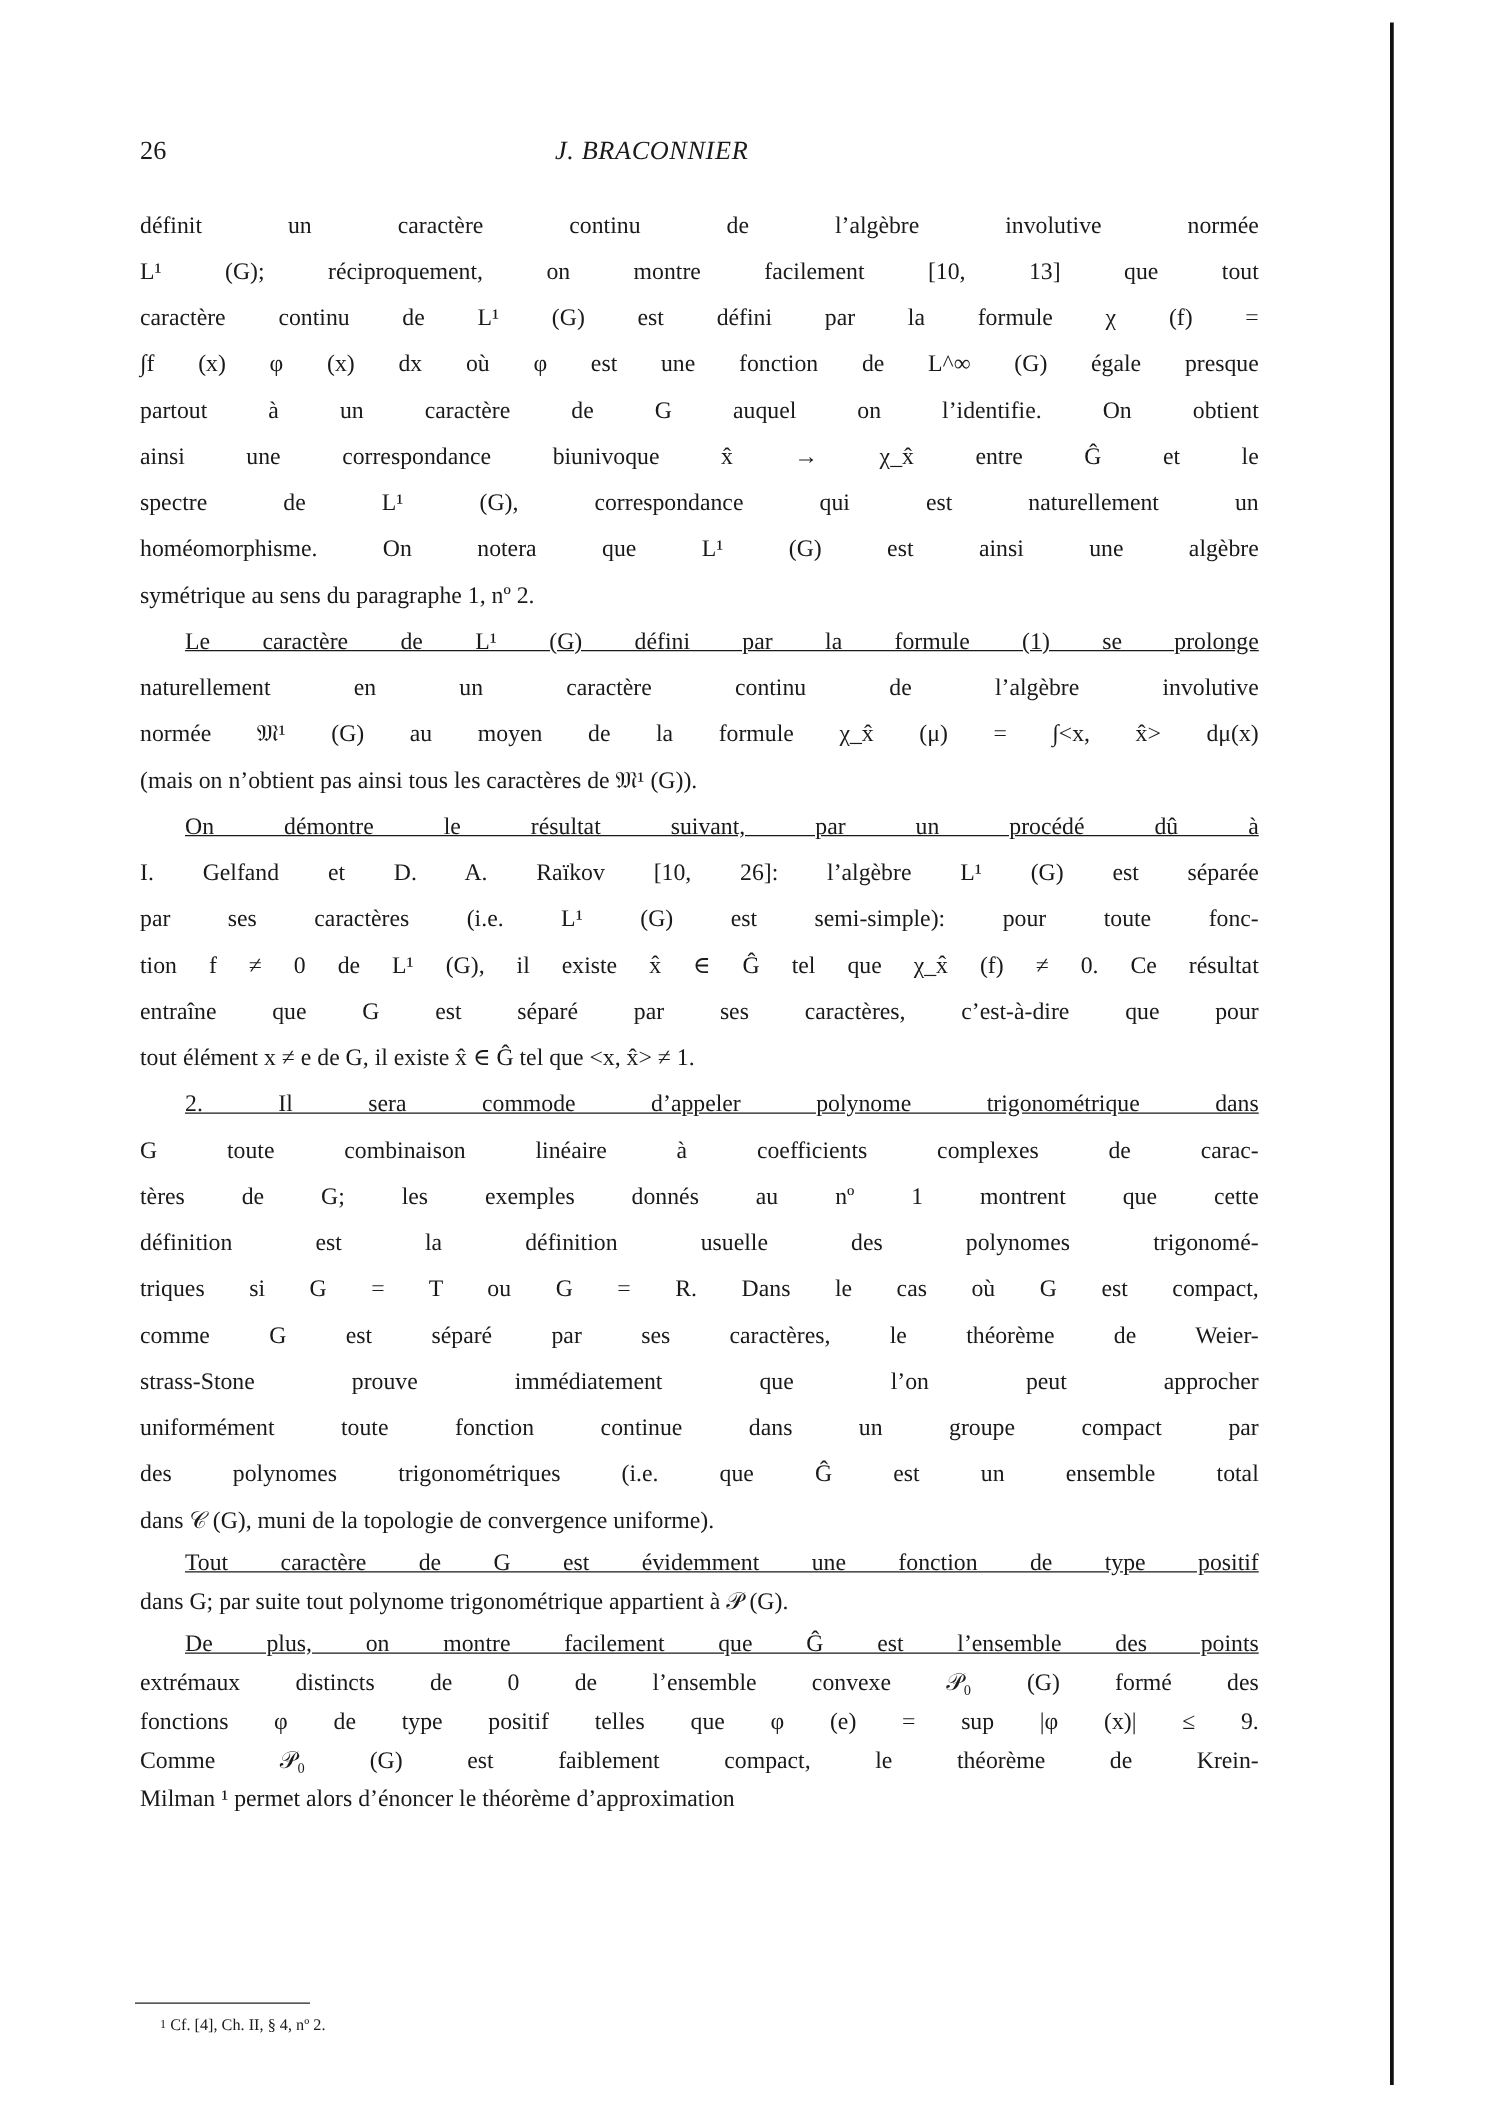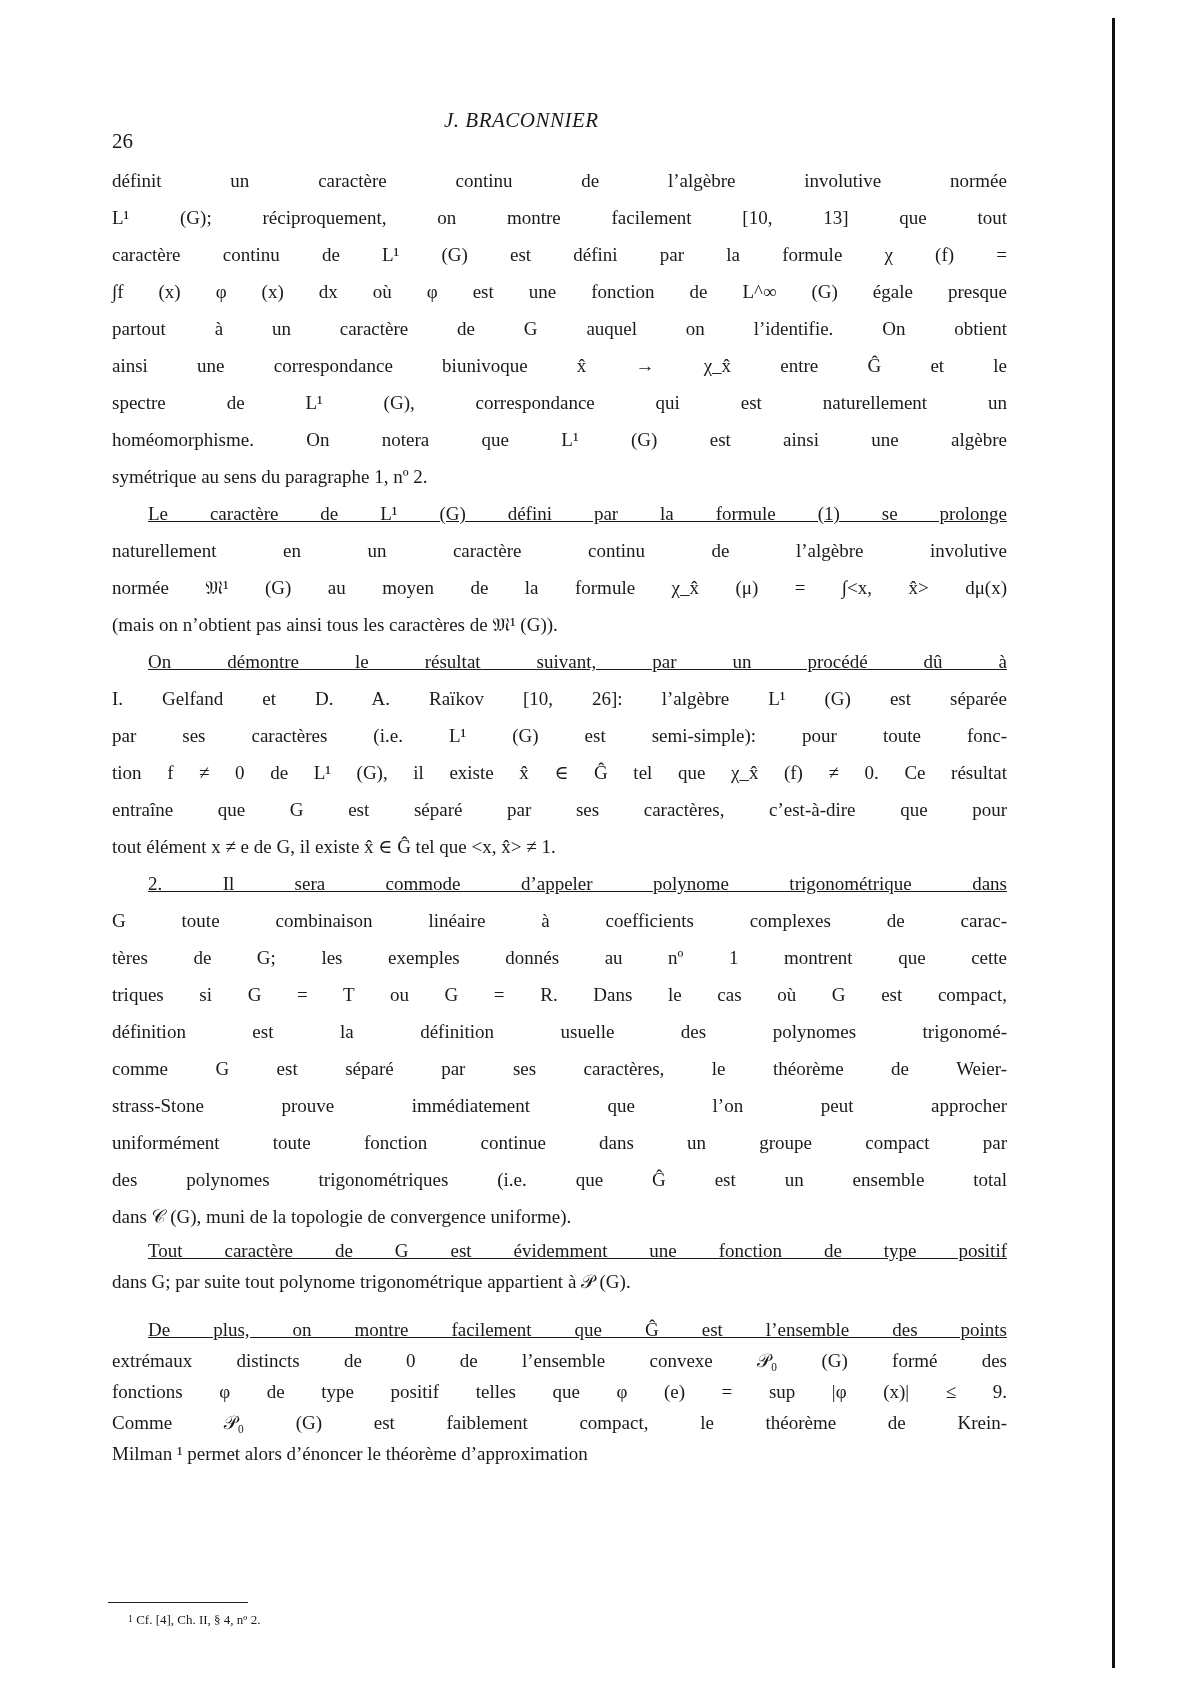--- a/index.html
+++ b/index.html
@@ -12,37 +12,37 @@
     color: #1a1a1a;
   }
   .page-edge {
     position: absolute; left: 1112px; top: 18px; width: 3px; height: 1650px;
     background: #111;
   }
   .header {
     position: absolute; top: 108px; left: 106px; width: 900px; height: 30px;
     font-size: 21px;
   }
-  .header .pnum { position: absolute; left: 6px; top: 0; margin-top: 21px; }
+  .header .pnum { position: absolute; left: 6px; top: 0; }
   .header .author { position: absolute; left: 338px; top: 0; font-style: italic; letter-spacing: 0.5px; }
 
   .body-text {
     position: absolute; left: 112px; top: 162px; width: 895px;
     font-size: 19px; line-height: 37px;
     text-align: justify;
   }
   .line {
     display: block; white-space: nowrap;
     text-align: justify; text-align-last: justify;
     height: 37px;
   }
   .line.last { text-align-last: left; }
   .indent { padding-left: 36px; text-decoration: underline; }
   .gap { }
-  .gap-small { margin-top: 17px; }
+  .gap-small { margin-top: 3px; }
   .dense .line { height: 31px; line-height: 31px; }
   sup { font-size: 0.6em; vertical-align: 0.6em; line-height: 0; }
 
   .footnote-rule {
     position: absolute; left: 108px; top: 1602px; width: 140px; height: 1px;
     background: #222;
   }
   .footnote {
     position: absolute; left: 128px; top: 1612px; font-size: 13px;
   }
@@ -81,22 +81,22 @@
       <span class="line">I. Gelfand et D. A. Raïkov [10, 26]: l’algèbre L¹ (G) est séparée</span>
       <span class="line">par ses caractères (i.e. L¹ (G) est semi-simple): pour toute fonc-</span>
       <span class="line">tion f ≠ 0 de L¹ (G), il existe x̂ ∈ Ĝ tel que χ_x̂ (f) ≠ 0. Ce résultat</span>
       <span class="line">entraîne que G est séparé par ses caractères, c’est-à-dire que pour</span>
       <span class="line last">tout élément x ≠ e de G, il existe x̂ ∈ Ĝ tel que &lt;x, x̂&gt; ≠ 1.</span>
     </div>
     <div class="gap">
       <span class="line indent">2. Il sera commode d’appeler polynome trigonométrique dans</span>
       <span class="line">G toute combinaison linéaire à coefficients complexes de carac-</span>
       <span class="line">tères de G; les exemples donnés au nº 1 montrent que cette</span>
+      <span class="line">définition est la définition usuelle des polynomes trigonomé-</span>
       <span class="line">triques si G = T ou G = R. Dans le cas où G est compact,</span>
-      <span class="line">définition est la définition usuelle des polynomes trigonomé-</span>
       <span class="line">comme G est séparé par ses caractères, le théorème de Weier-</span>
       <span class="line">strass-Stone prouve immédiatement que l’on peut approcher</span>
       <span class="line">uniformément toute fonction continue dans un groupe compact par</span>
       <span class="line">des polynomes trigonométriques (i.e. que Ĝ est un ensemble total</span>
       <span class="line last">dans 𝒞 (G), muni de la topologie de convergence uniforme).</span>
     </div>
     <div class="gap dense">
       <span class="line indent">Tout caractère de G est évidemment une fonction de type positif</span>
       <span class="line last">dans G; par suite tout polynome trigonométrique appartient à 𝒫 (G).</span>
     </div>

